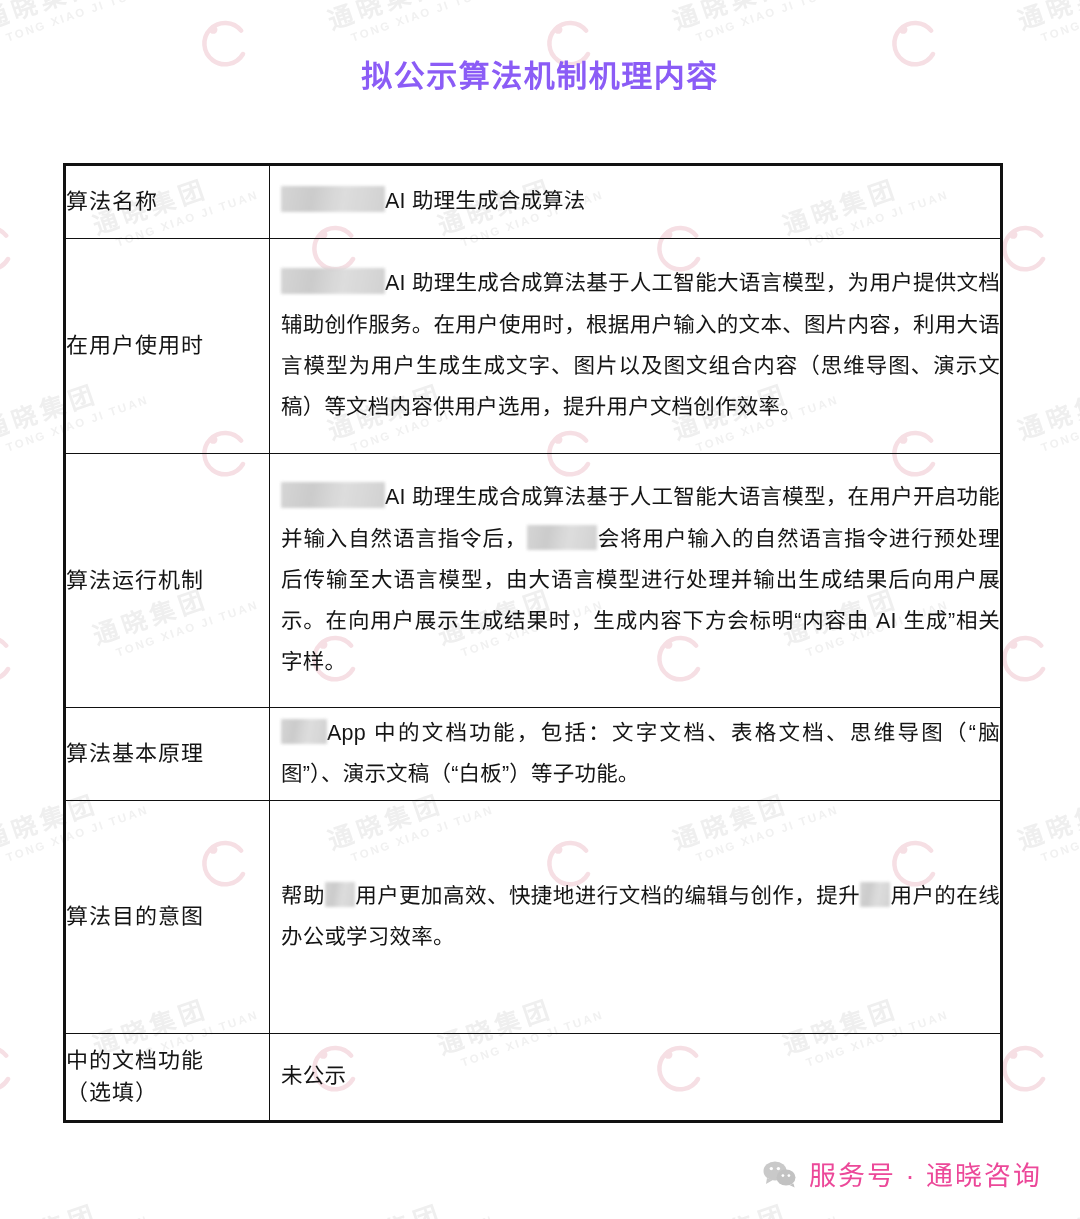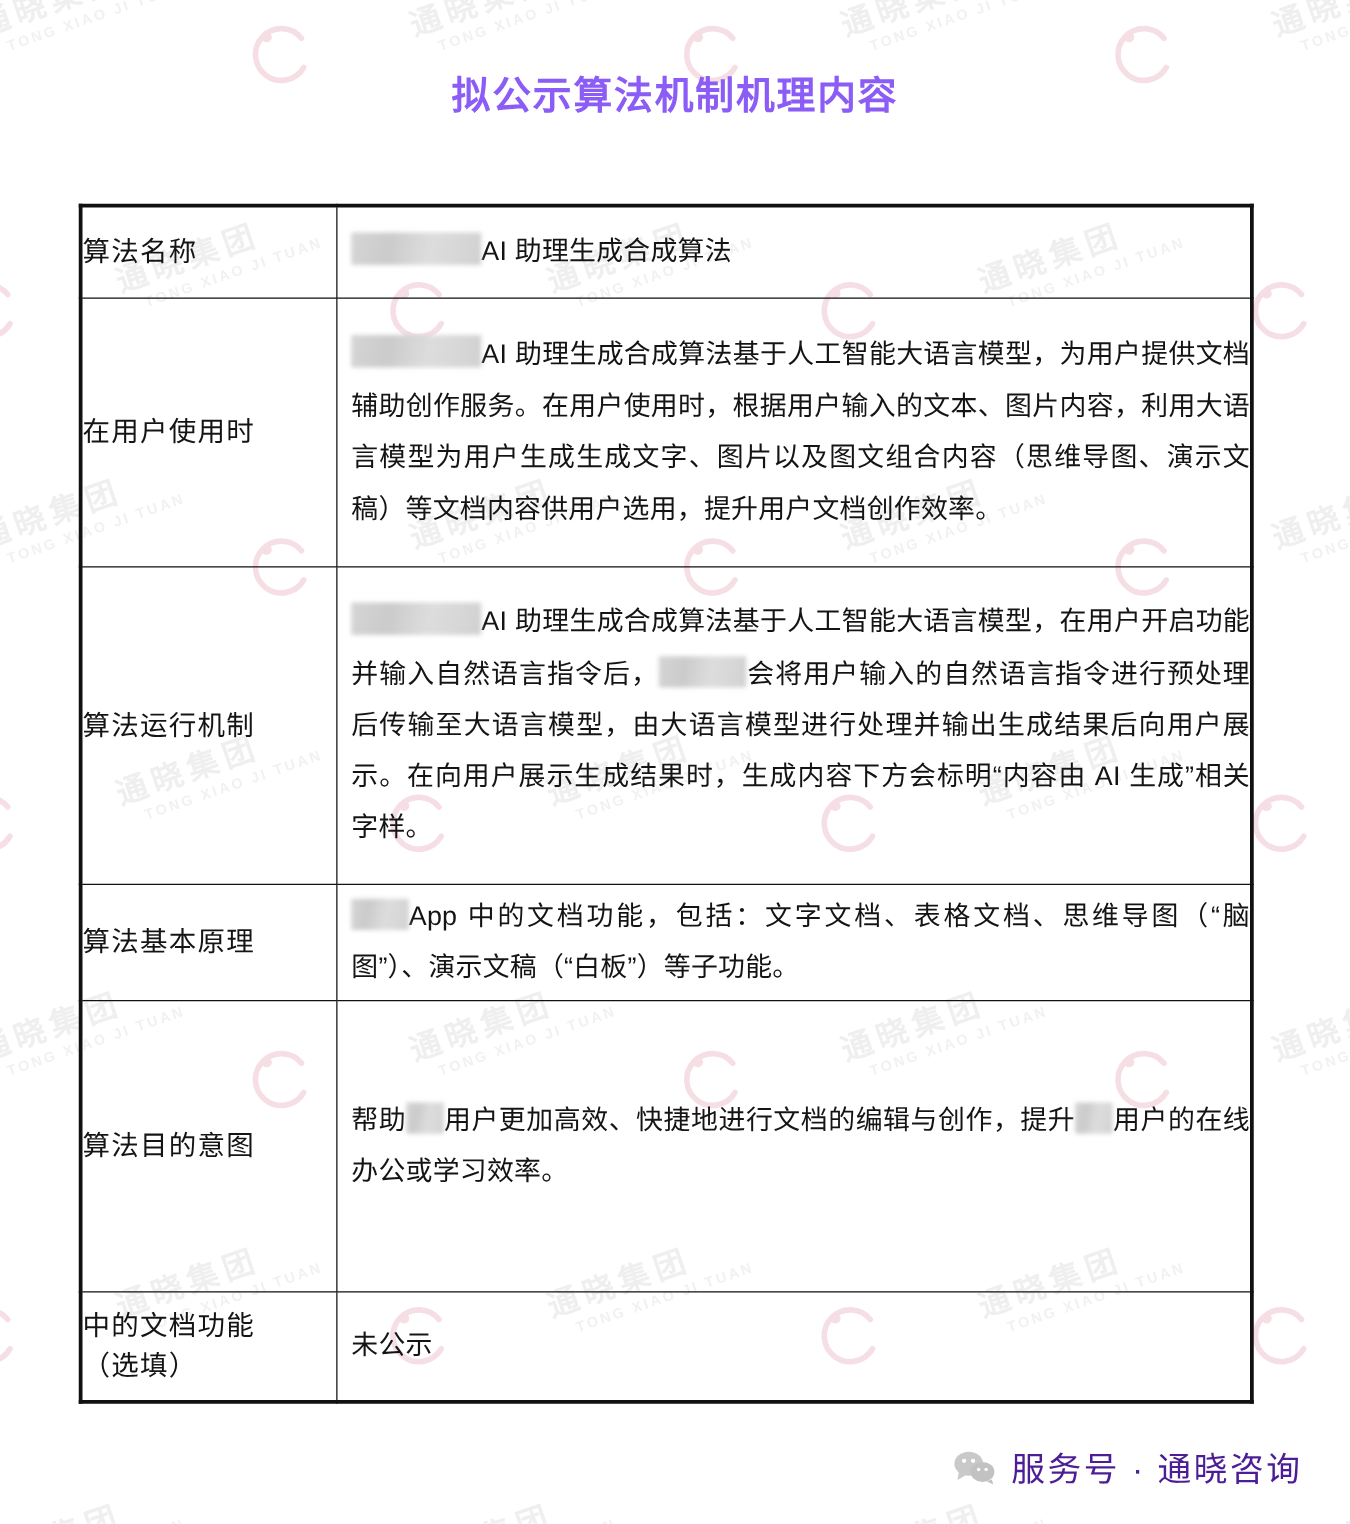--- a/index.html
+++ b/index.html
@@ -147,21 +147,21 @@
     display: flex;
     align-items: center;
     gap: 12px;
     z-index: 3;
     color: #c6c6c6;
   }
   #footer-brand .brand-text {
     font-family: "Liberation Sans", "DejaVu Sans", sans-serif;
     font-size: 27px;
     letter-spacing: 2px;
-    color: #4c1d95;
+    color: #ec4899;
     white-space: nowrap;
   }
   #footer-brand svg { display: block; }
 </style>
 </head>
 <body>
 
 <div id="watermark-layer">
     <div class="wm-unit" style="left: -20px; top: 10px;">
       <span class="wm-cn">通晓集团</span>

